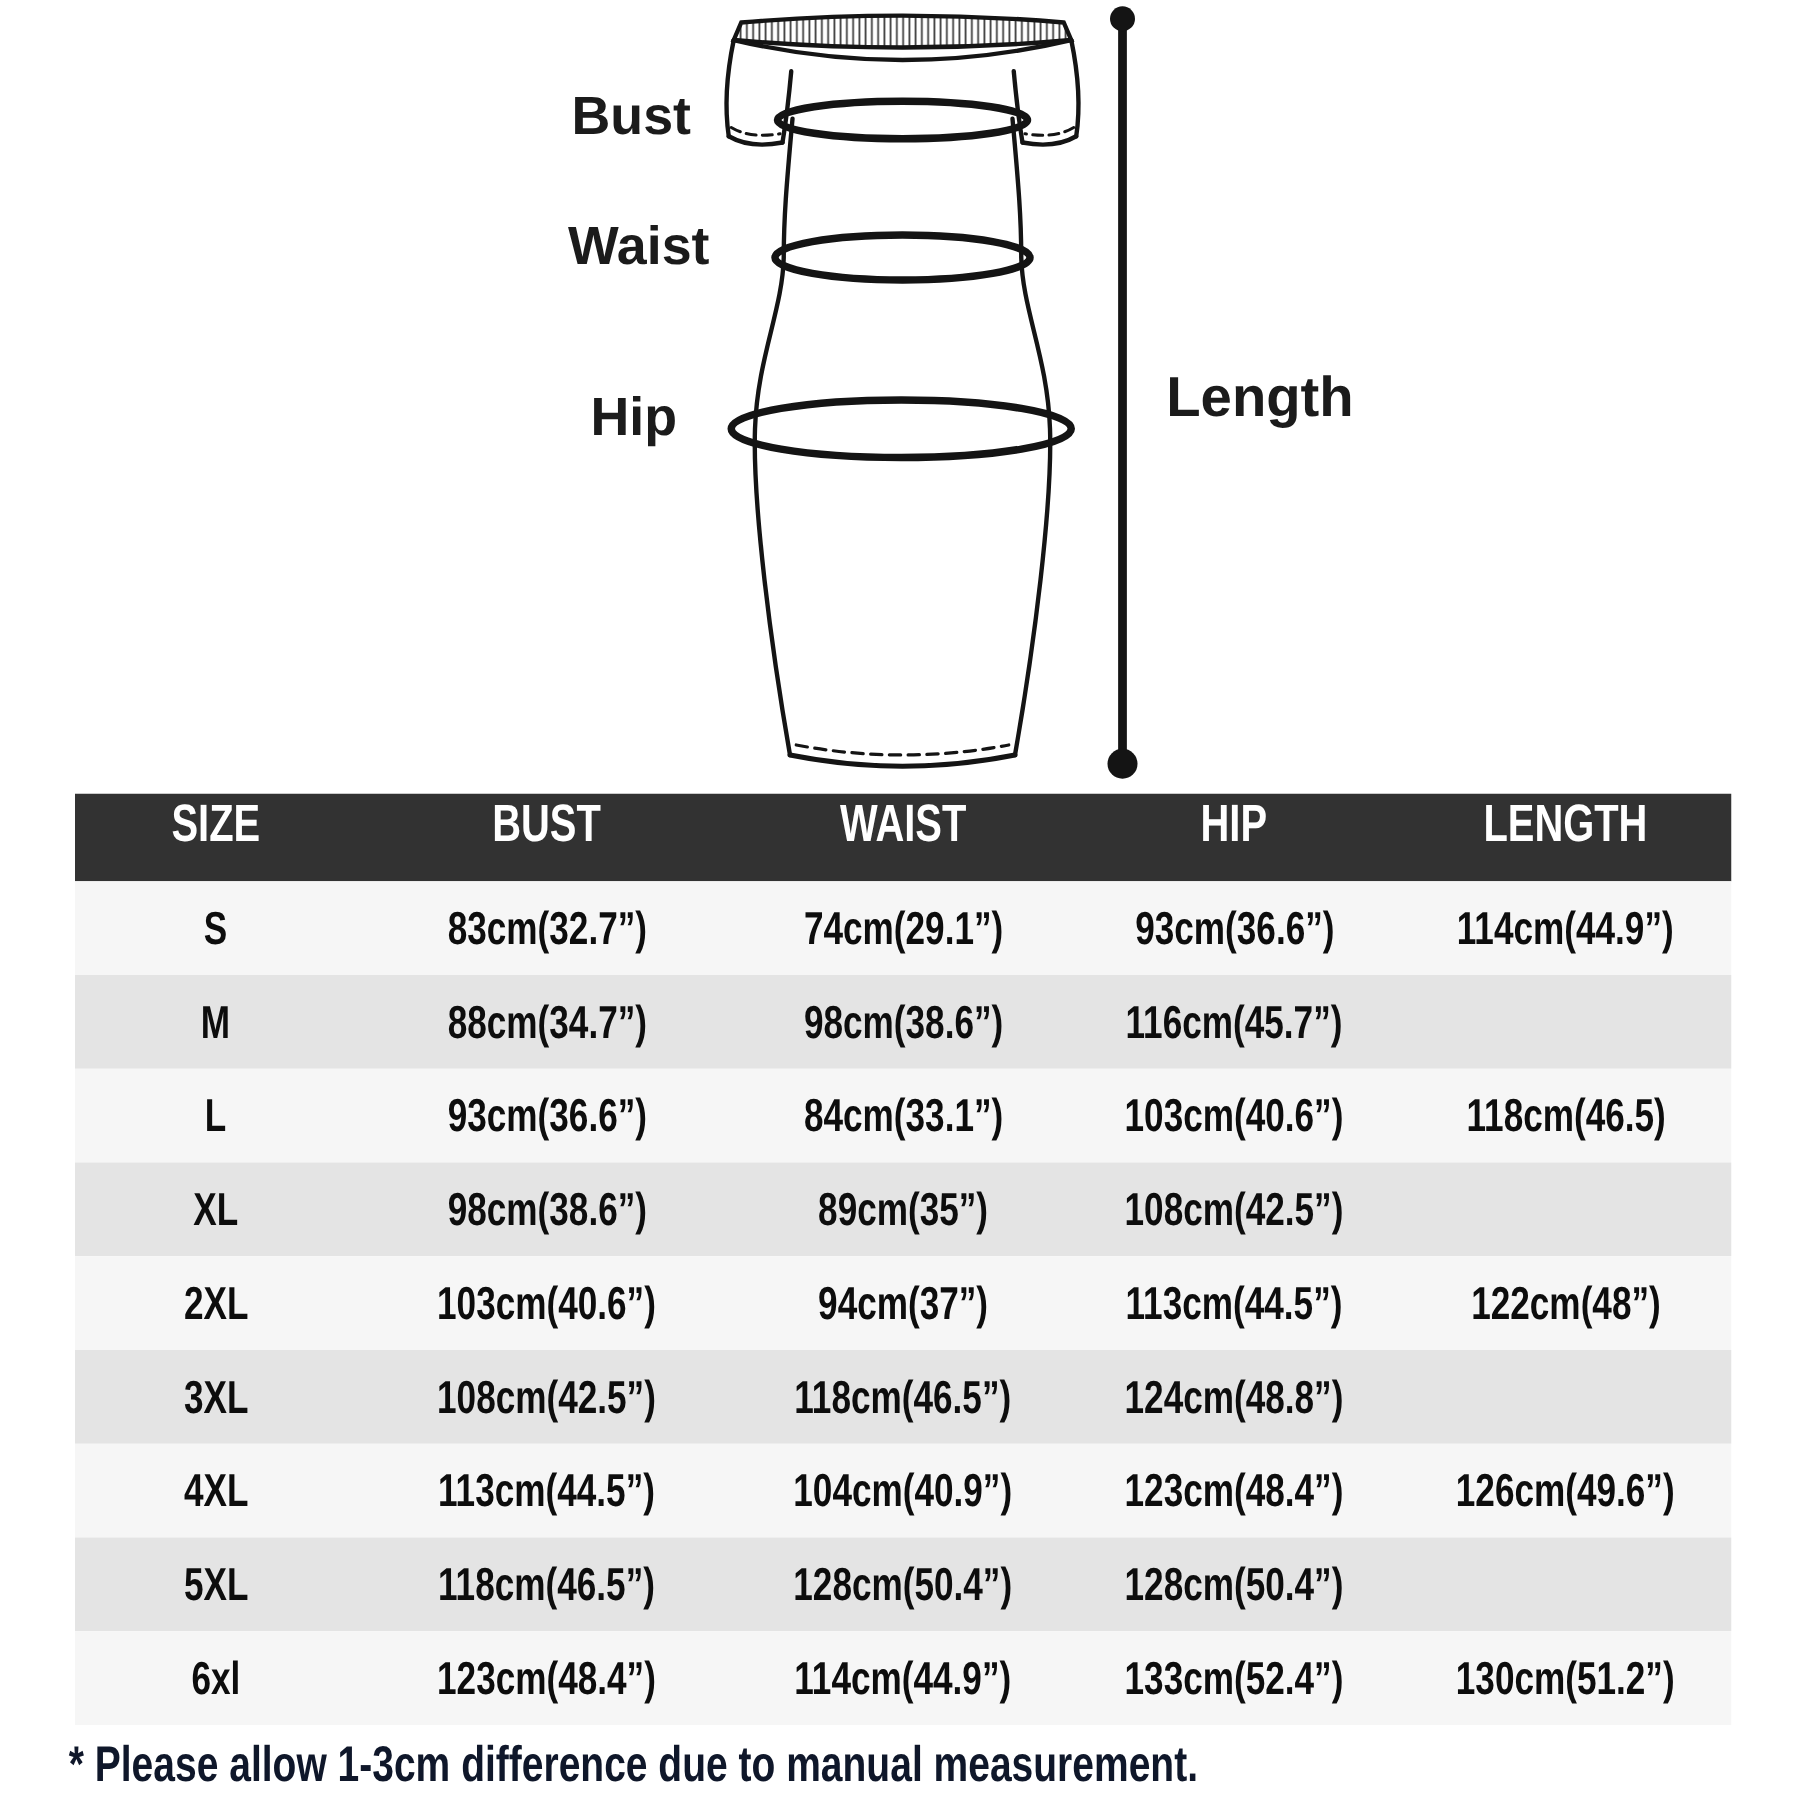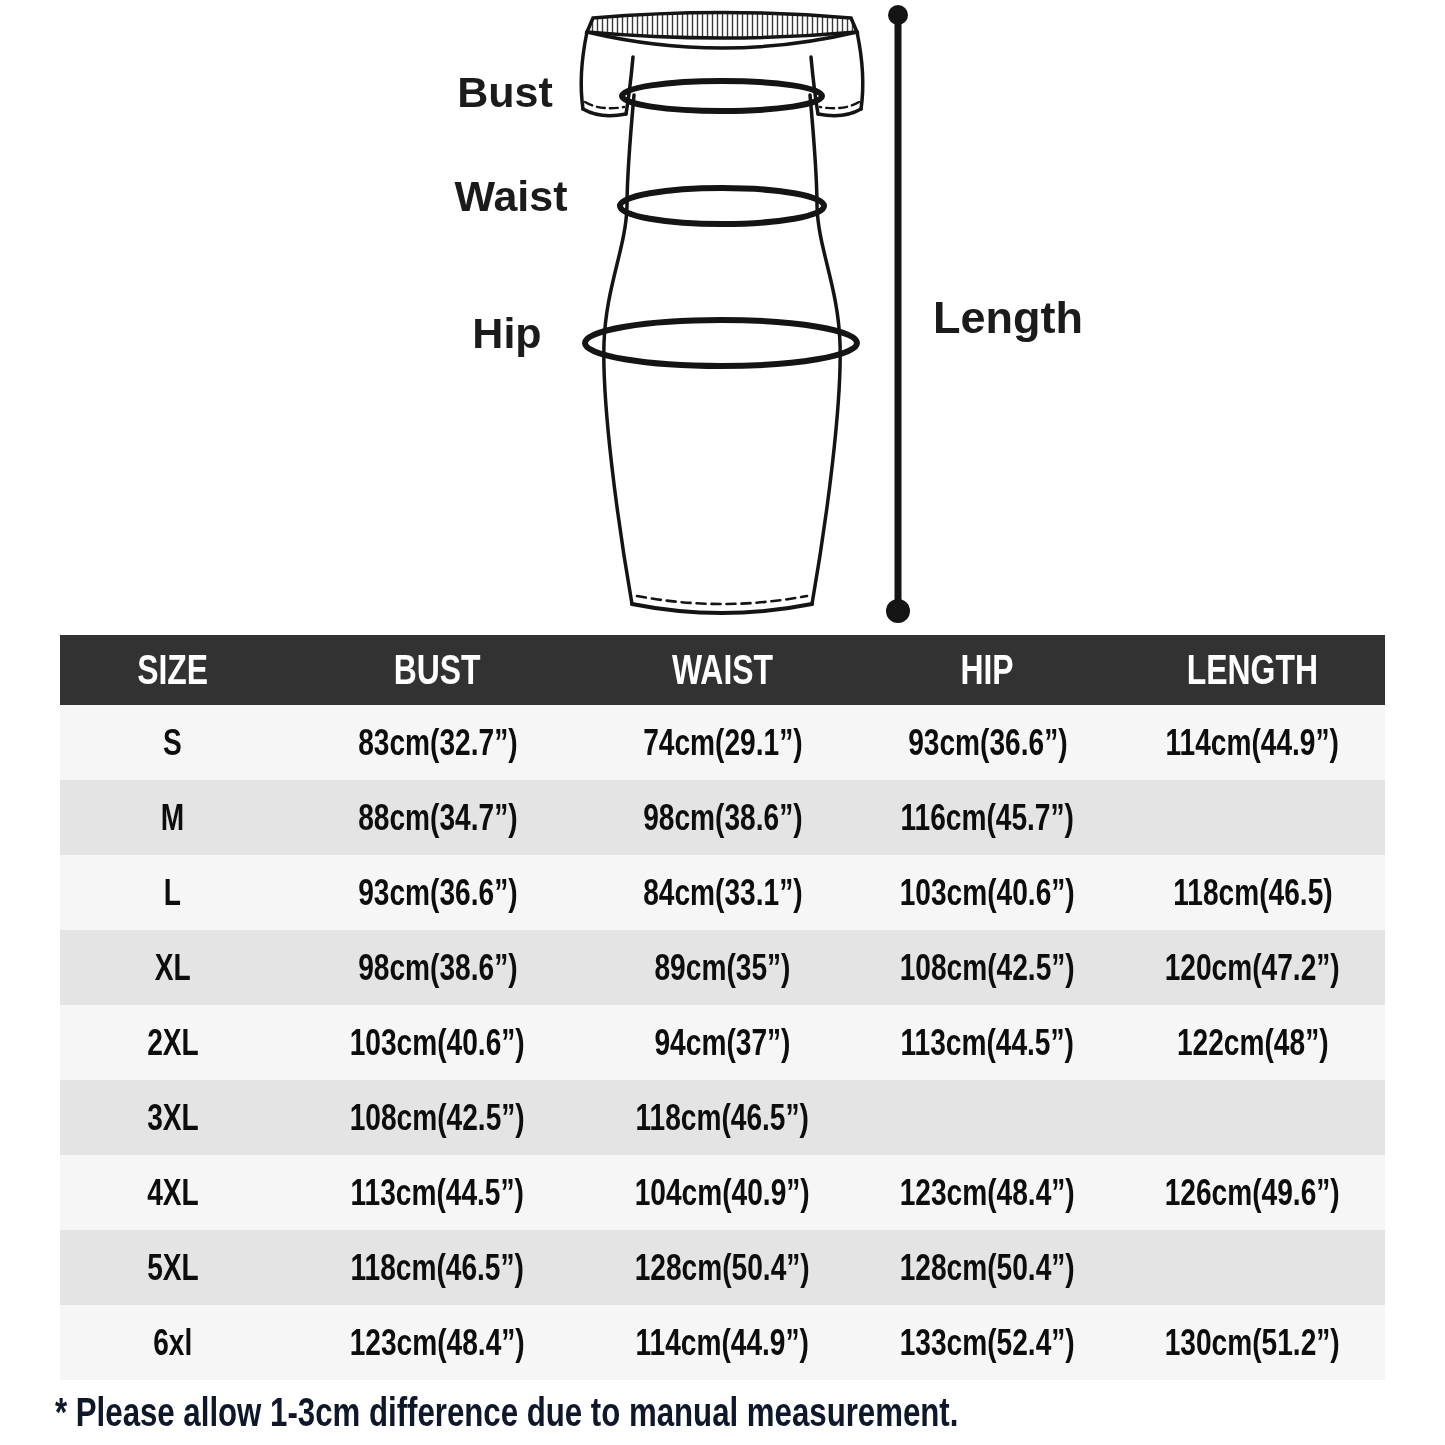--- a/index.html
+++ b/index.html
@@ -15,21 +15,21 @@
   }
   
   #size-table{
     position:absolute;left:60px;top:635px;width:1325px;
   }
   .thead{
     display:grid;grid-template-columns:17% 23% 20% 20% 20%;
     height:70px;align-items:center;background:#323232;
   }
   .thead .hcell{
-    display:flex;justify-content:center;align-items:center;
+    display:flex;justify-content:center;align-items:flex-start;
     color:#ffffff;font-weight:bold;font-size:42px;height:100%;
   }
   .trow{
     display:grid;grid-template-columns:17% 23% 20% 20% 20%;
     height:75px;align-items:center;
   }
   .trow:nth-child(odd){background:#f6f6f6;}
   .trow:nth-child(even){background:#e4e4e4;}
   .tcell{
     display:flex;justify-content:center;align-items:center;
@@ -168,23 +168,20 @@
         </div>
       <div class="tcell">
           <span class="cx">98cm(38.6”)</span>
         </div>
       <div class="tcell">
           <span class="cx">89cm(35”)</span>
         </div>
       <div class="tcell">
           <span class="cx">108cm(42.5”)</span>
         </div>
-      <div class="tcell">
-          <span class="cx">120cm(47.2”)</span>
-        </div>
     </div>
     <div class="trow">
       <div class="tcell">
           <span class="cx">2XL</span>
         </div>
       <div class="tcell">
           <span class="cx">103cm(40.6”)</span>
         </div>
       <div class="tcell">
           <span class="cx">94cm(37”)</span>
@@ -198,20 +195,23 @@
     </div>
     <div class="trow">
       <div class="tcell">
           <span class="cx">3XL</span>
         </div>
       <div class="tcell">
           <span class="cx">108cm(42.5”)</span>
         </div>
       <div class="tcell">
           <span class="cx">118cm(46.5”)</span>
+        </div>
+      <div class="tcell">
+          <span class="cx">124cm(48.8”)</span>
         </div>
     </div>
     <div class="trow">
       <div class="tcell">
           <span class="cx">4XL</span>
         </div>
       <div class="tcell">
           <span class="cx">113cm(44.5”)</span>
         </div>
       <div class="tcell">

